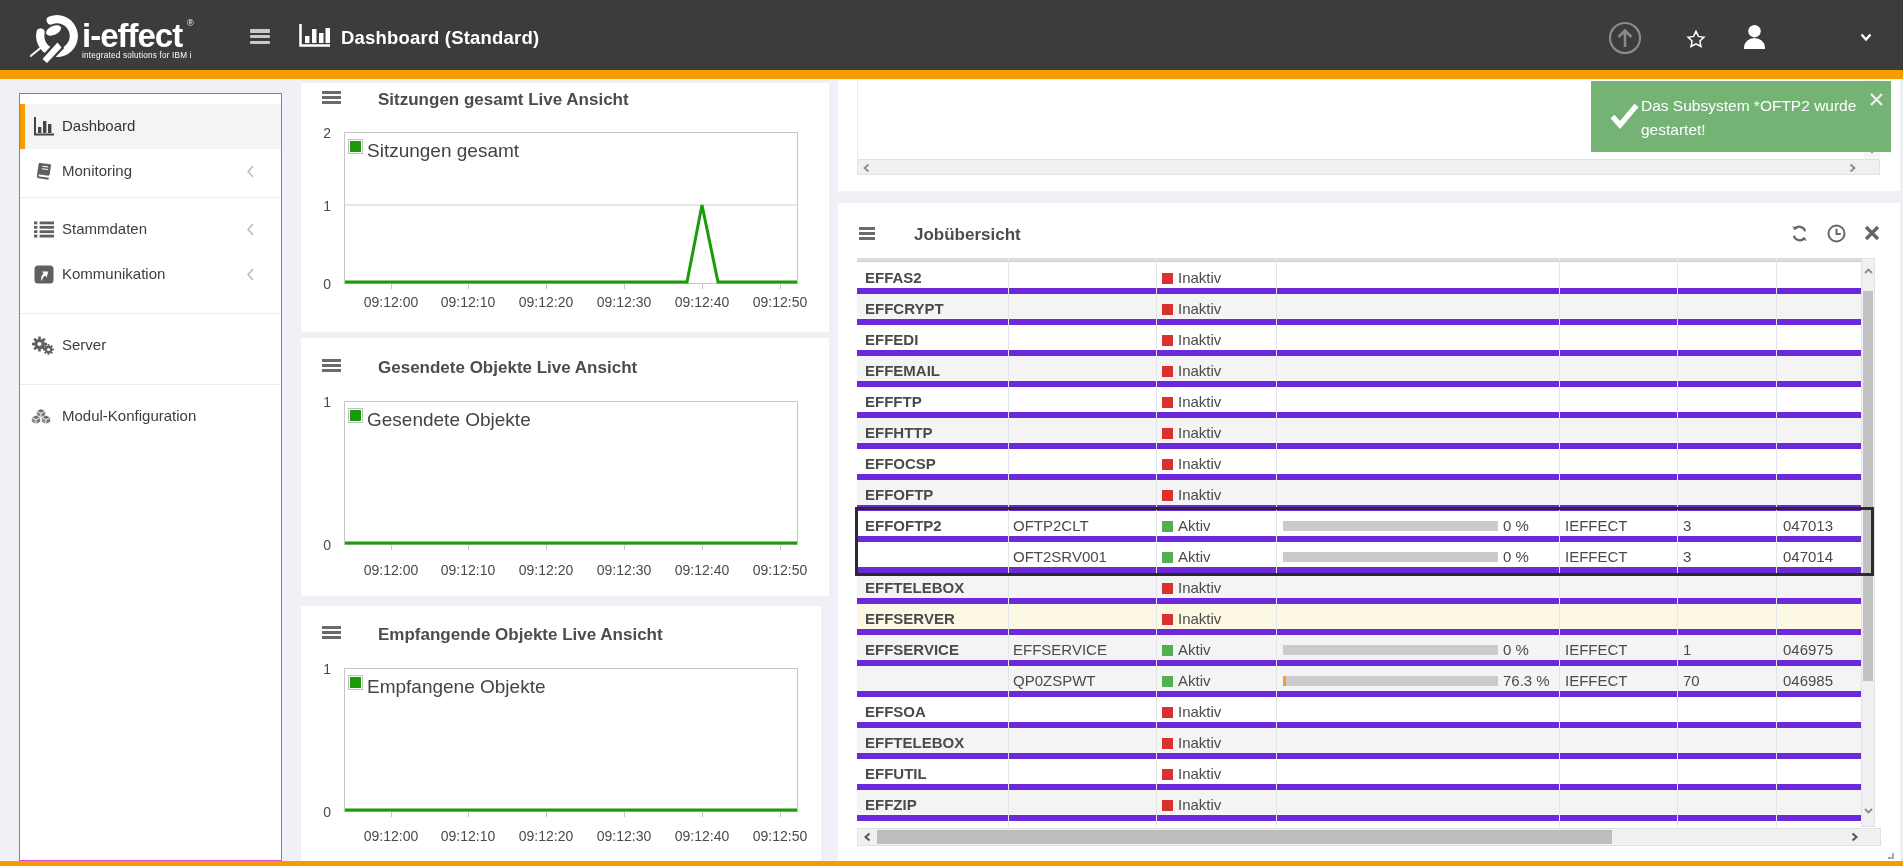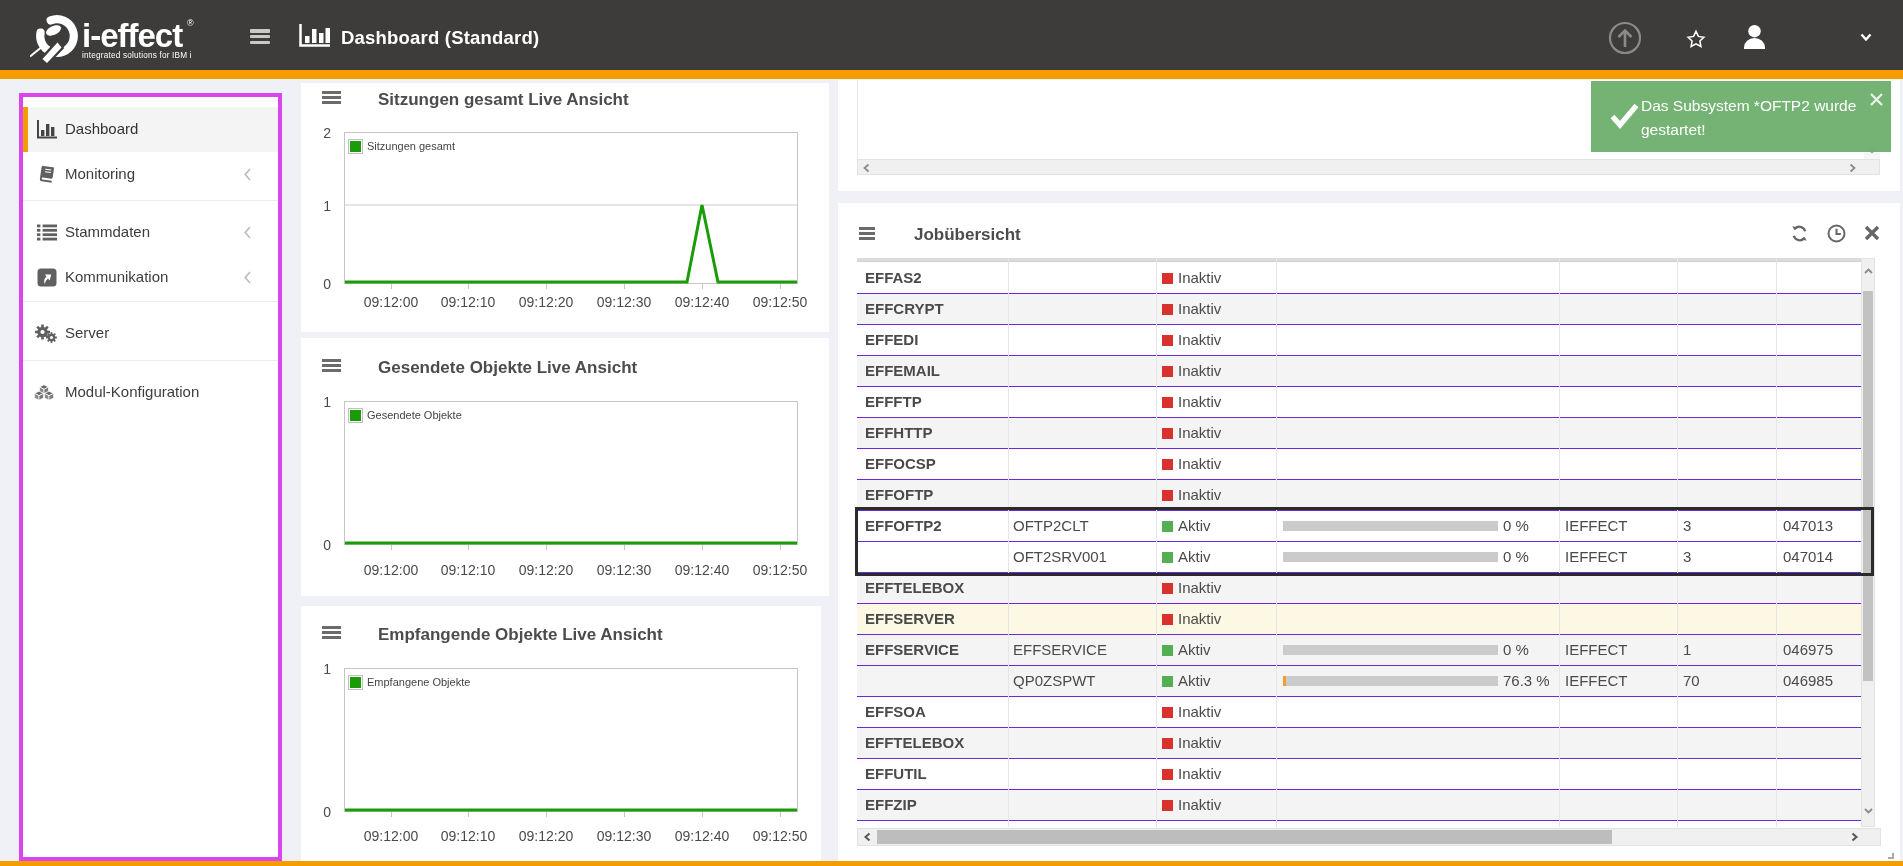--- a/index.html
+++ b/index.html
@@ -6,43 +6,43 @@
 html,body { width:1903px; height:866px; overflow:hidden; }
 body { font-family:"Liberation Sans", sans-serif; background:#eff1f6; position:relative; }
 .abs { position:absolute; }
 
 #hdr { position:absolute; left:0; top:0; width:1903px; height:70px; background:#3d3c3b; }
 #obar { position:absolute; left:0; top:70px; width:1903px; height:9px; background:#f59c00; }
 #foot { position:absolute; left:0; top:861px; width:1903px; height:5px; background:#f59c00; z-index:60; }
 .hamb b { display:block; background:#c9c9c9; height:3px; border-radius:1px; }
 #navtitle { position:absolute; left:341px; top:27px; color:#fff; font-size:18.5px; font-weight:bold; letter-spacing:0.2px; }
 
-#side { position:absolute; left:19px; top:93px; width:263px; height:768px; background:#fff; border:4px solid #d946ef; }
+#side { position:absolute; left:19px; top:93px; width:263px; height:768px; background:#fff; border:1px solid #d946ef; }
 .sgroup { border-bottom:1px solid #ececec; }
 .sitem { position:relative; height:45px; }
 .sitem .txt { position:absolute; left:42px; top:13px; font-size:15px; color:#3d3d3d; }
 .sitem .ic { position:absolute; left:14px; top:13px; width:20px; height:19px; }
 .sitem .chev { position:absolute; right:26px; top:15px; }
 #act { background:#f4f4f4; }
 #act:before { content:""; position:absolute; left:0; top:0; width:5px; height:45px; background:#f59c00; }
 
 .panel { position:absolute; background:#fff; }
 .phead { position:absolute; left:21px; top:8px; width:19px; }
 .phead b { display:block; background:#6b6b6b; height:3px; margin-bottom:2px; }
 .ptitle { position:absolute; left:77px; font-size:17px; font-weight:bold; color:#4c4c4c; }
 
 .plot { position:absolute; left:43px; width:454px; border:1px solid #c6c6c6; background:#fff; }
 .ylab { position:absolute; font-size:14px; color:#4a4a4a; width:24px; text-align:right; }
 .xlab { position:absolute; font-size:14px; color:#4a4a4a; width:70px; text-align:center; }
 .legend { position:absolute; width:15px; height:15px; border:1px solid #c0c0c0; background:#fff; }
 .legend i { position:absolute; left:1px; top:1px; width:11px; height:11px; background:#1a9c08; }
-.leglab { position:absolute; font-size:11px; color:#444; }
+.leglab { position:absolute; font-size:19px; color:#444; }
 .tick { position:absolute; width:1px; height:5px; background:#c6c6c6; }
 
-.trow { position:absolute; left:19px; width:1004px; height:31px; border-bottom:1px solid #6d28d9; }
+.trow { position:absolute; left:19px; width:1004px; height:31px; border-bottom:6px solid #6d28d9; }
 .c { position:absolute; top:0; height:30px; line-height:30px; font-size:15px; color:#4a4a4a; white-space:nowrap; }
 .c1 { left:8px; font-weight:bold; }
 .c2 { left:156px; }
 .c3 { left:305px; }
 .c5 { left:708px; }
 .c6 { left:826px; }
 .c7 { left:926px; }
 .sq { display:inline-block; width:11px; height:11px; margin-right:5px; vertical-align:-1px; }
 .red { background:#d9312d; }
 .grn { background:#54ae52; }
@@ -113,21 +113,21 @@
             <path d="M5 1.5 Q3.5 1.5 3.5 3.5 L3.5 15 Q3.5 17 5.5 17 L15.5 17 L15.5 15 L6 15 Q5.2 15 5.2 14 Q5.2 13 6 13 L15 13 L16 12 L16 2.5 Q16 1.5 15 1.5 Z" fill="#606060"></path>
             <path d="M7.5 4.5 L13.5 4.5 M7.5 7 L13.5 7" stroke="#fff" stroke-width="1.1"></path>
           </g>
         </svg>
       <span class="txt">Monitoring</span>
         <svg class="chev" width="9" height="15" viewBox="0 0 9 15">
           <path d="M 7 2 L 2.2 7.5 L 7 13" stroke="#bdbdbd" stroke-width="1.7" fill="none"></path>
         </svg>
     </div>
   </div>
-  <div class="sgroup" style="padding:9px 0 1px 0">
+  <div class="sgroup" style="padding:9px 0 16px 0">
     <div class="sitem">
       <svg class="ic" viewBox="0 0 20 19">
           <g fill="#606060">
             <rect x="0" y="1.5" width="3.4" height="2.8"></rect>
             <rect x="5.6" y="1.5" width="14.4" height="2.8"></rect>
             <rect x="0" y="5.9" width="3.4" height="2.8"></rect>
             <rect x="5.6" y="5.9" width="14.4" height="2.8"></rect>
             <rect x="0" y="10.3" width="3.4" height="2.8"></rect>
             <rect x="5.6" y="10.3" width="14.4" height="2.8"></rect>
             <rect x="0" y="14.7" width="3.4" height="2.8"></rect>
@@ -143,21 +143,21 @@
       <svg class="ic" viewBox="0 0 20 19">
           <rect x="0.5" y="0.5" width="19" height="18" rx="3.5" fill="#606060"></rect>
           <path d="M4.5 13.5 Q5.5 9 10.5 8.6 L10.5 6 L15.5 9.8 L10.5 13.7 L10.5 11 Q6.5 11 4.5 13.5 Z" fill="#fff" transform="rotate(-38 10 10)"></path>
         </svg>
       <span class="txt">Kommunikation</span>
         <svg class="chev" width="9" height="15" viewBox="0 0 9 15">
           <path d="M 7 2 L 2.2 7.5 L 7 13" stroke="#bdbdbd" stroke-width="1.7" fill="none"></path>
         </svg>
     </div>
   </div>
-  <div class="sgroup" style="padding:9px 0 4px 0">
+  <div class="sgroup" style="padding:9px 0 16px 0">
     <div class="sitem">
       <svg class="ic" style="left:12px;width:22px" viewBox="0 0 22 19">
         <g fill="#606060">
         <g transform="translate(7.5,8)">
           <g id="g1">
                 <rect x="-1.3" y="-7.5" width="2.6" height="3"></rect>
                 <rect x="-1.3" y="4.5" width="2.6" height="3"></rect>
                 <rect x="-7.5" y="-1.3" width="3" height="2.6"></rect>
                 <rect x="4.5" y="-1.3" width="3" height="2.6"></rect>
                 <rect x="-1.3" y="-7.5" width="2.6" height="3" transform="rotate(45)"></rect>

